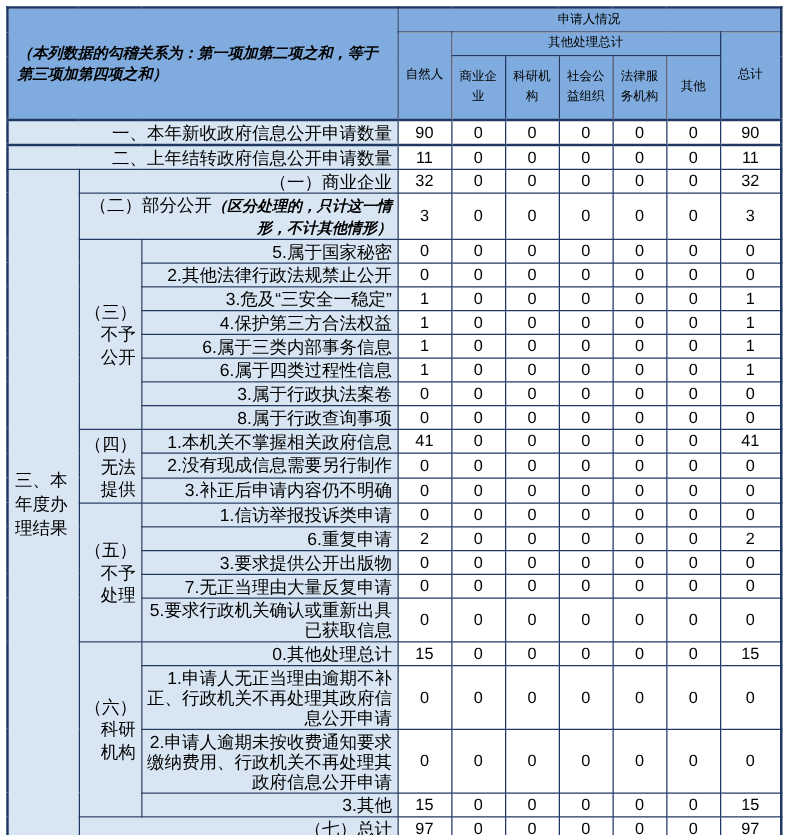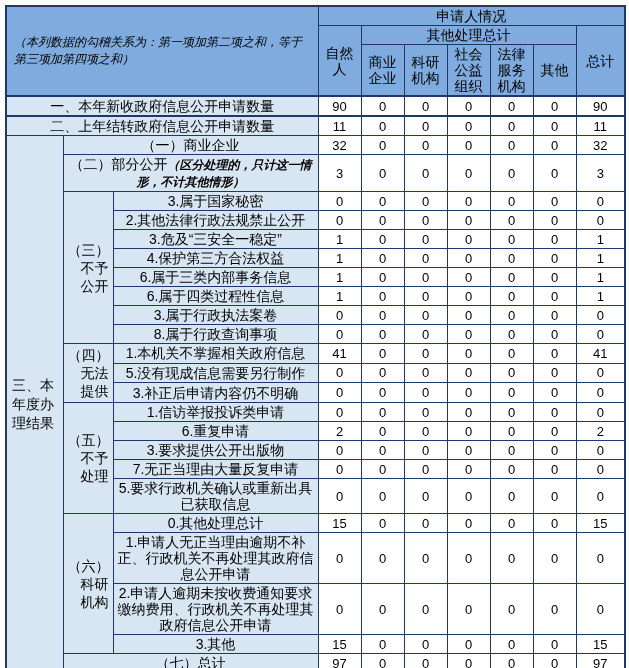--- a/index.html
+++ b/index.html
@@ -1,27 +1,27 @@
 <!DOCTYPE html>
 <html style="--header-bg: #7fabde; --label-bg: #d8e6f3;"><head>
 <meta charset="utf-8">
 <style>
   html,body{margin:0;padding:0;background:#fff;}
   body{width:629px;height:668px;font-family:"Liberation Sans",sans-serif;color:#000;}
   .wrap{padding:5px;}
   table{border-collapse:collapse;table-layout:fixed;width:619px;border:2px solid #1f3864;}
   td,th{border:1px solid #1f3864;overflow:hidden;box-sizing:border-box;vertical-align:middle;}
-  th{background:var(--header-bg,#7fabde);font-weight:normal;font-size:14px;text-align:center;padding:1px 2px;line-height:16px;}
+  th{background:var(--header-bg,#7fabde);font-weight:normal;font-size:10px;text-align:center;padding:1px 2px;line-height:16px;}
   .hrow1{height:18px;}
   .hrow2{height:18px;}
   .hrow3{height:51px;}
   .note-cell{background:var(--header-bg,#7fabde);text-align:left;vertical-align:middle;
-    font-family:"DejaVu Serif",serif;font-style:italic;font-weight:normal;font-size:12px;
+    font-family:"DejaVu Serif",serif;font-style:italic;font-weight:bold;font-size:12px;
     line-height:17px;padding:4px 7px;}
-  .label-cell{background:var(--label-bg,#d8e6f3);text-align:center;font-size:14px;line-height:16px;padding:1px 4px;}
+  .label-cell{background:var(--label-bg,#d8e6f3);text-align:right;font-size:14px;line-height:16px;padding:1px 4px;}
   .section-cell{background:var(--label-bg,#d8e6f3);text-align:left;font-size:14px;line-height:19px;padding:2px 5px;vertical-align:middle;}
   .group-cell{background:var(--label-bg,#d8e6f3);text-align:right;font-size:14px;line-height:18px;padding:2px 4px;vertical-align:middle;}
   .data-cell{background:#ffffff;text-align:center;font-size:13px;line-height:15px;padding:1px 2px;}
   .inline-note{font-family:"DejaVu Serif",serif;font-style:italic;font-weight:bold;font-size:12px;}
   tbody tr{height:18px;}
   tr.heavy-top td{border-top-width:2px;}
 </style>
 </head>
 <body>
 
@@ -94,21 +94,21 @@
           <td class="data-cell">3</td>
           <td class="data-cell">0</td>
           <td class="data-cell">0</td>
           <td class="data-cell">0</td>
           <td class="data-cell">0</td>
           <td class="data-cell">0</td>
           <td class="data-cell">3</td>
         </tr>
         <tr>
           <td class="group-cell" rowspan="8">（三）不予公开</td>
-          <td class="label-cell"><span>3.属于国家秘密</span></td>
+          <td class="label-cell"><span>5.属于国家秘密</span></td>
           <td class="data-cell">0</td>
           <td class="data-cell">0</td>
           <td class="data-cell">0</td>
           <td class="data-cell">0</td>
           <td class="data-cell">0</td>
           <td class="data-cell">0</td>
           <td class="data-cell">0</td>
         </tr>
         <tr>
           <td class="label-cell"><span>2.其他法律行政法规禁止公开</span></td>
@@ -185,21 +185,21 @@
           <td class="label-cell"><span>1.本机关不掌握相关政府信息</span></td>
           <td class="data-cell">41</td>
           <td class="data-cell">0</td>
           <td class="data-cell">0</td>
           <td class="data-cell">0</td>
           <td class="data-cell">0</td>
           <td class="data-cell">0</td>
           <td class="data-cell">41</td>
         </tr>
         <tr>
-          <td class="label-cell"><span>5.没有现成信息需要另行制作</span></td>
+          <td class="label-cell"><span>2.没有现成信息需要另行制作</span></td>
           <td class="data-cell">0</td>
           <td class="data-cell">0</td>
           <td class="data-cell">0</td>
           <td class="data-cell">0</td>
           <td class="data-cell">0</td>
           <td class="data-cell">0</td>
           <td class="data-cell">0</td>
         </tr>
         <tr>
           <td class="label-cell"><span>3.补正后申请内容仍不明确</span></td>

